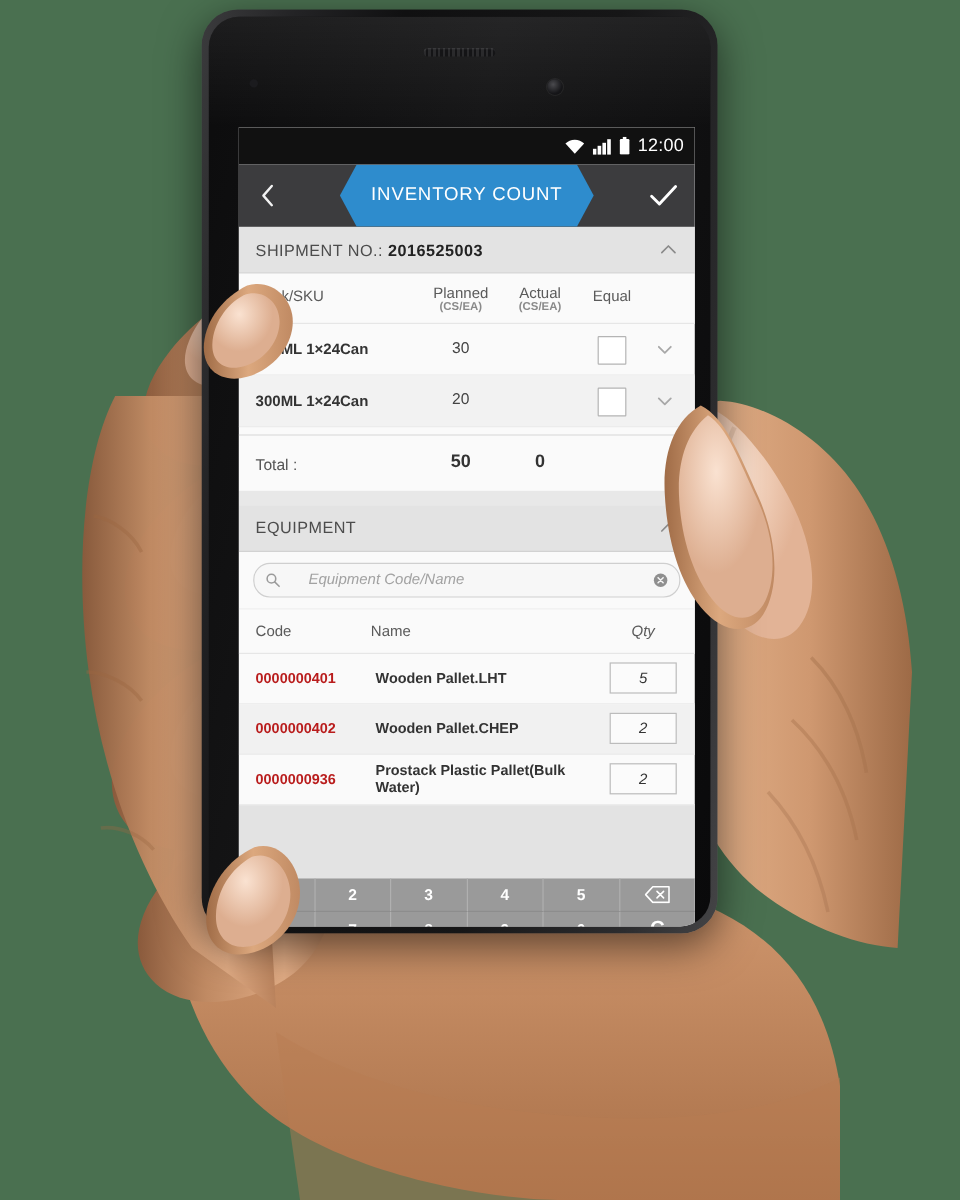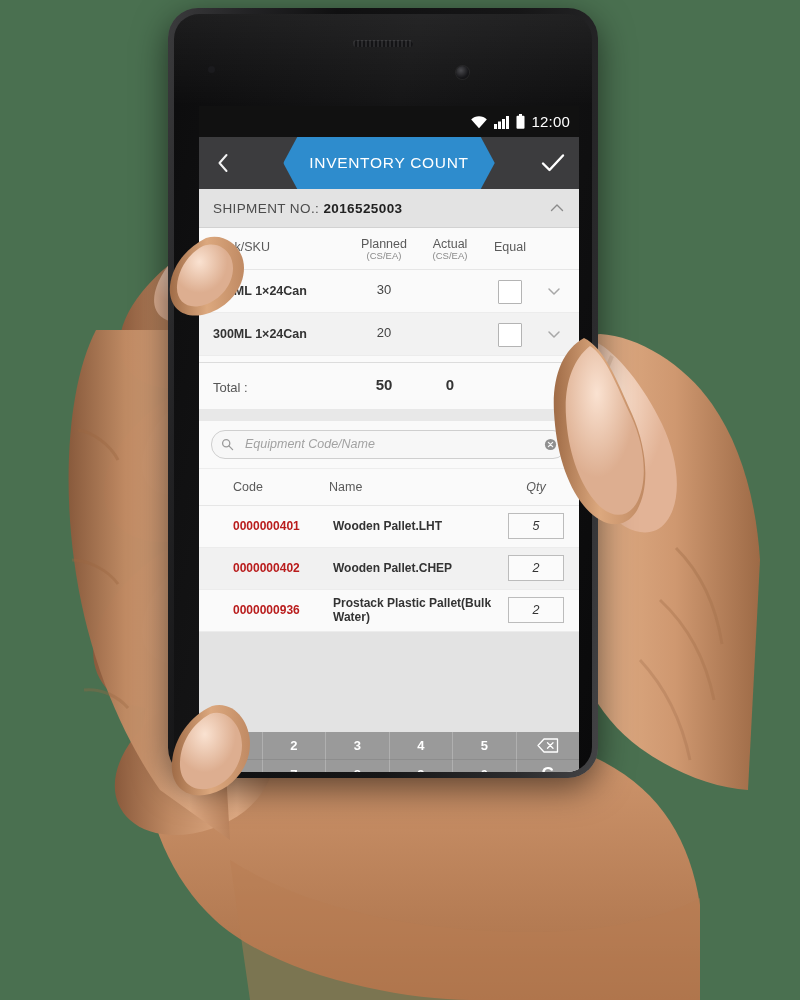--- a/index.html
+++ b/index.html
@@ -101,21 +101,21 @@
   .sec-head .sec-label b{color:#222;font-weight:bold;text-align:center;}
   .caret{width:16px;height:16px;flex:none;}
 
   
   .sku-head{
     display:flex;align-items:flex-start;background:#fafafa;
     padding:9px 8px 7px 14px;border-bottom:1px solid #e6e6e6;
   }
   .c-sku{flex:1;font-size:12.5px;color:#5a5a5a;padding-top:3px;}
   .c-num{width:66px;text-align:center;font-size:12.5px;color:#5a5a5a;line-height:1.12;}
-  .c-num small{display:block;font-size:9.5px;color:#8a8a8a;}
+  .c-num small{display:block;font-size:9.5px;color:#8a8a8a;font-weight:bold;}
   .c-eq{width:54px;text-align:center;font-size:12.5px;color:#5a5a5a;padding-top:3px;}
   .c-ch{width:34px;}
 
   .sku-row{
     display:flex;align-items:center;padding:0 8px 0 14px;height:42px;
     border-bottom:1px solid #ececec;
   }
   .sku-row.alt{background:#f2f2f2;}
   .sku-row .c-sku{font-size:12.5px;color:#333;font-weight:bold;padding-top:0;}
   .sku-row .c-num{font-size:13px;color:#444;}
@@ -130,29 +130,29 @@
   }
   .total-row .c-sku{font-size:13px;color:#555;}
   .total-row .c-num{font-size:15px;color:#333;font-weight:bold;}
 
   .gap{height:12px;background:#e8e8e8;}
 
   
   .search-wrap{padding:9px 12px;background:#fafafa;border-bottom:1px solid #ededed;}
   .search-box{
     height:27px;border:1px solid #cfcfcf;border-radius:14px;background:#f7f7f7;
-    display:flex;align-items:center;padding:0 9px;gap:11px;
+    display:flex;align-items:center;padding:0 9px;gap:23px;
   }
   .search-box .ph{
     flex:1;font-size:12.5px;color:#a2a2a2;font-style:italic;
   }
 
   
   .eq-head{display:flex;align-items:center;height:36px;padding:0 12px 0 14px;background:#fafafa;border-bottom:1px solid #e6e6e6;}
-  .e-code{width:96px;font-size:12.5px;color:#5a5a5a;margin-left:20px;}
+  .e-code{width:96px;font-size:12.5px;color:#5a5a5a;}
   .e-name{flex:1;font-size:12.5px;color:#5a5a5a;}
   .e-qty{width:62px;text-align:center;font-size:12.5px;color:#5a5a5a;font-style:italic;}
 
   .eq-row{display:flex;align-items:center;height:41px;padding:0 12px 0 14px;border-bottom:1px solid #ececec;}
   .eq-row.alt{background:#f1f1f1;}
   .eq-row .e-code{font-size:12px;color:#b91c1c;font-weight:bold;}
   .eq-row .e-name{text-align:left;font-size:12px;color:#333;font-weight:bold;padding-left:4px;}
   .qty-in{
     width:54px;height:24px;margin:0 auto;border:1px solid #bcbcbc;background:#fbfbfb;
     display:flex;align-items:center;justify-content:center;font-size:12.5px;color:#333;
@@ -347,20 +347,26 @@
           <div class="total-row">
             <div class="c-sku">Total :</div>
             <div class="c-num">50</div>
             <div class="c-num">0</div>
             <div class="c-eq"></div>
             <div class="c-ch"></div>
           </div>
 
           <div class="gap"></div>
 
+          <div class="sec-head">
+            <div class="sec-label">EQUIPMENT</div>
+            <svg class="caret" viewBox="0 0 16 16">
+              <path d="M2.5 10.5 L8 5 L13.5 10.5" stroke="#8b8b8b" stroke-width="1.4" fill="none" stroke-linecap="round" stroke-linejoin="round"></path>
+            </svg>
+          </div>
 
           <div class="search-wrap">
             <div class="search-box">
               <svg width="13" height="13" viewBox="0 0 13 13">
                 <circle cx="5.2" cy="5.2" r="3.6" stroke="#9b9b9b" stroke-width="1.3" fill="none"></circle>
                 <path d="M7.9 7.9 L11.6 11.6" stroke="#9b9b9b" stroke-width="1.3" stroke-linecap="round"></path>
               </svg>
               <span class="ph">Equipment Code/Name</span>
               <svg width="13" height="13" viewBox="0 0 13 13">
                 <circle cx="6.5" cy="6.5" r="5.6" fill="#8f8f8f"></circle>

